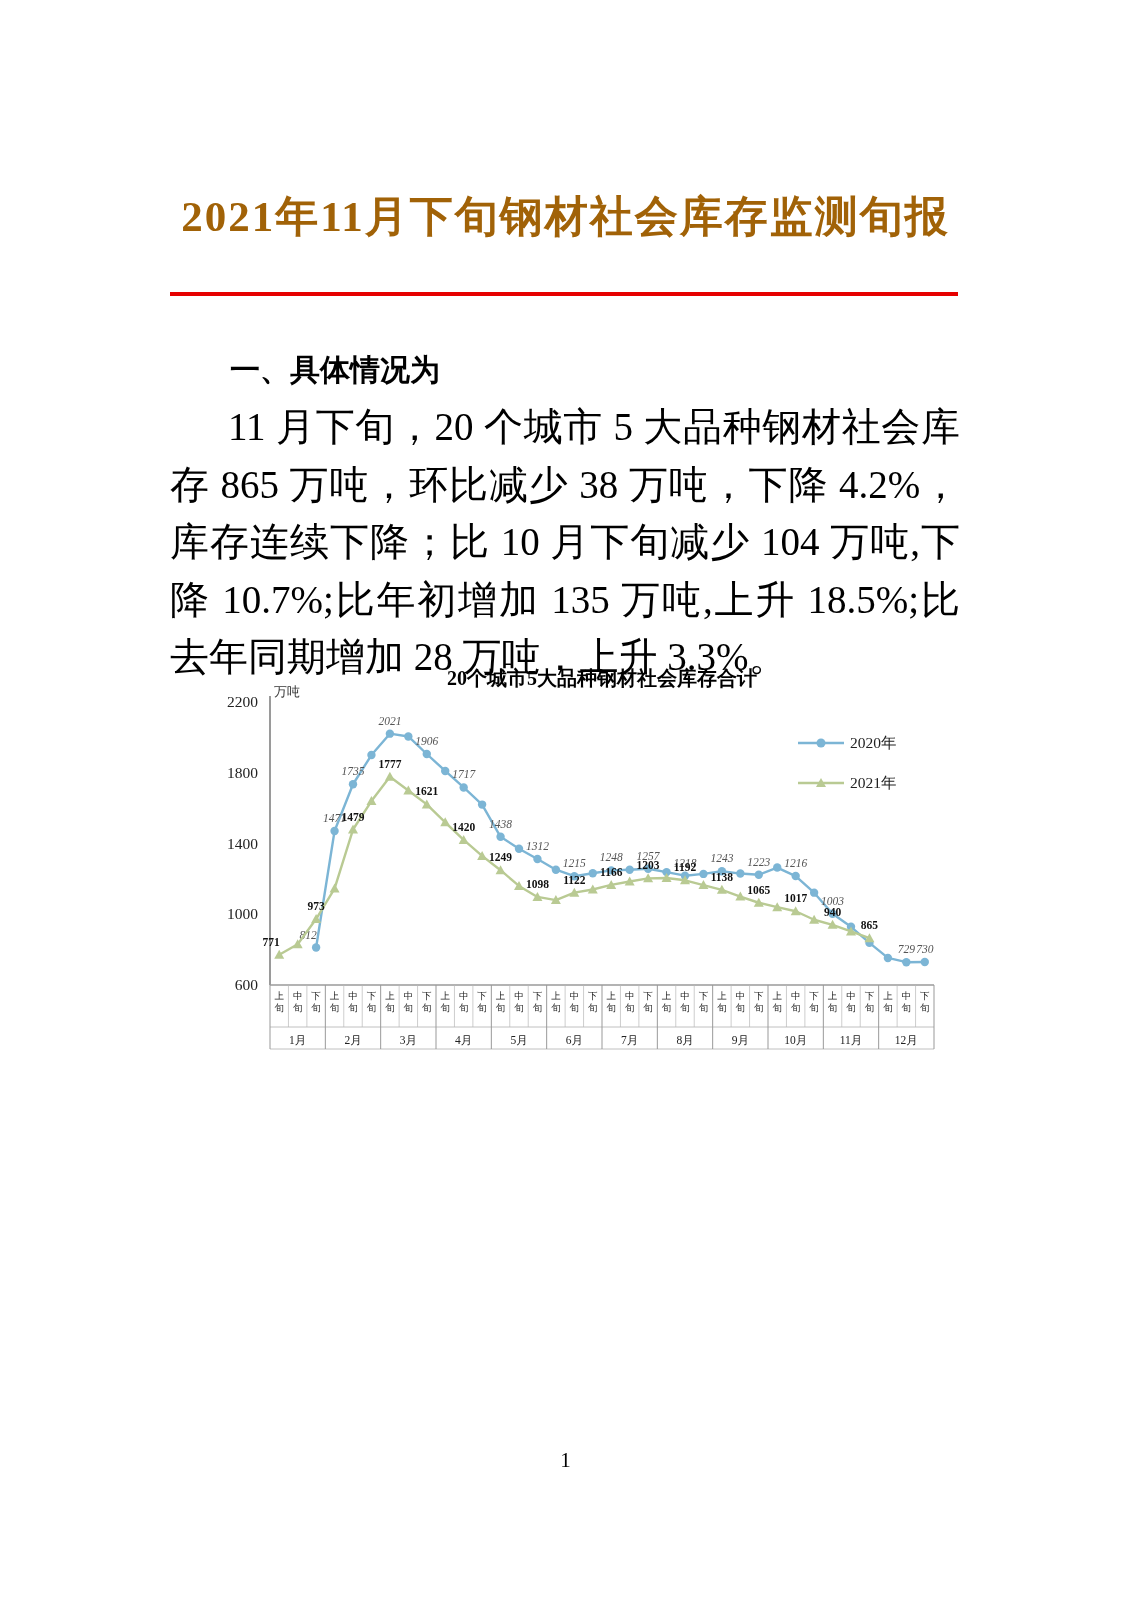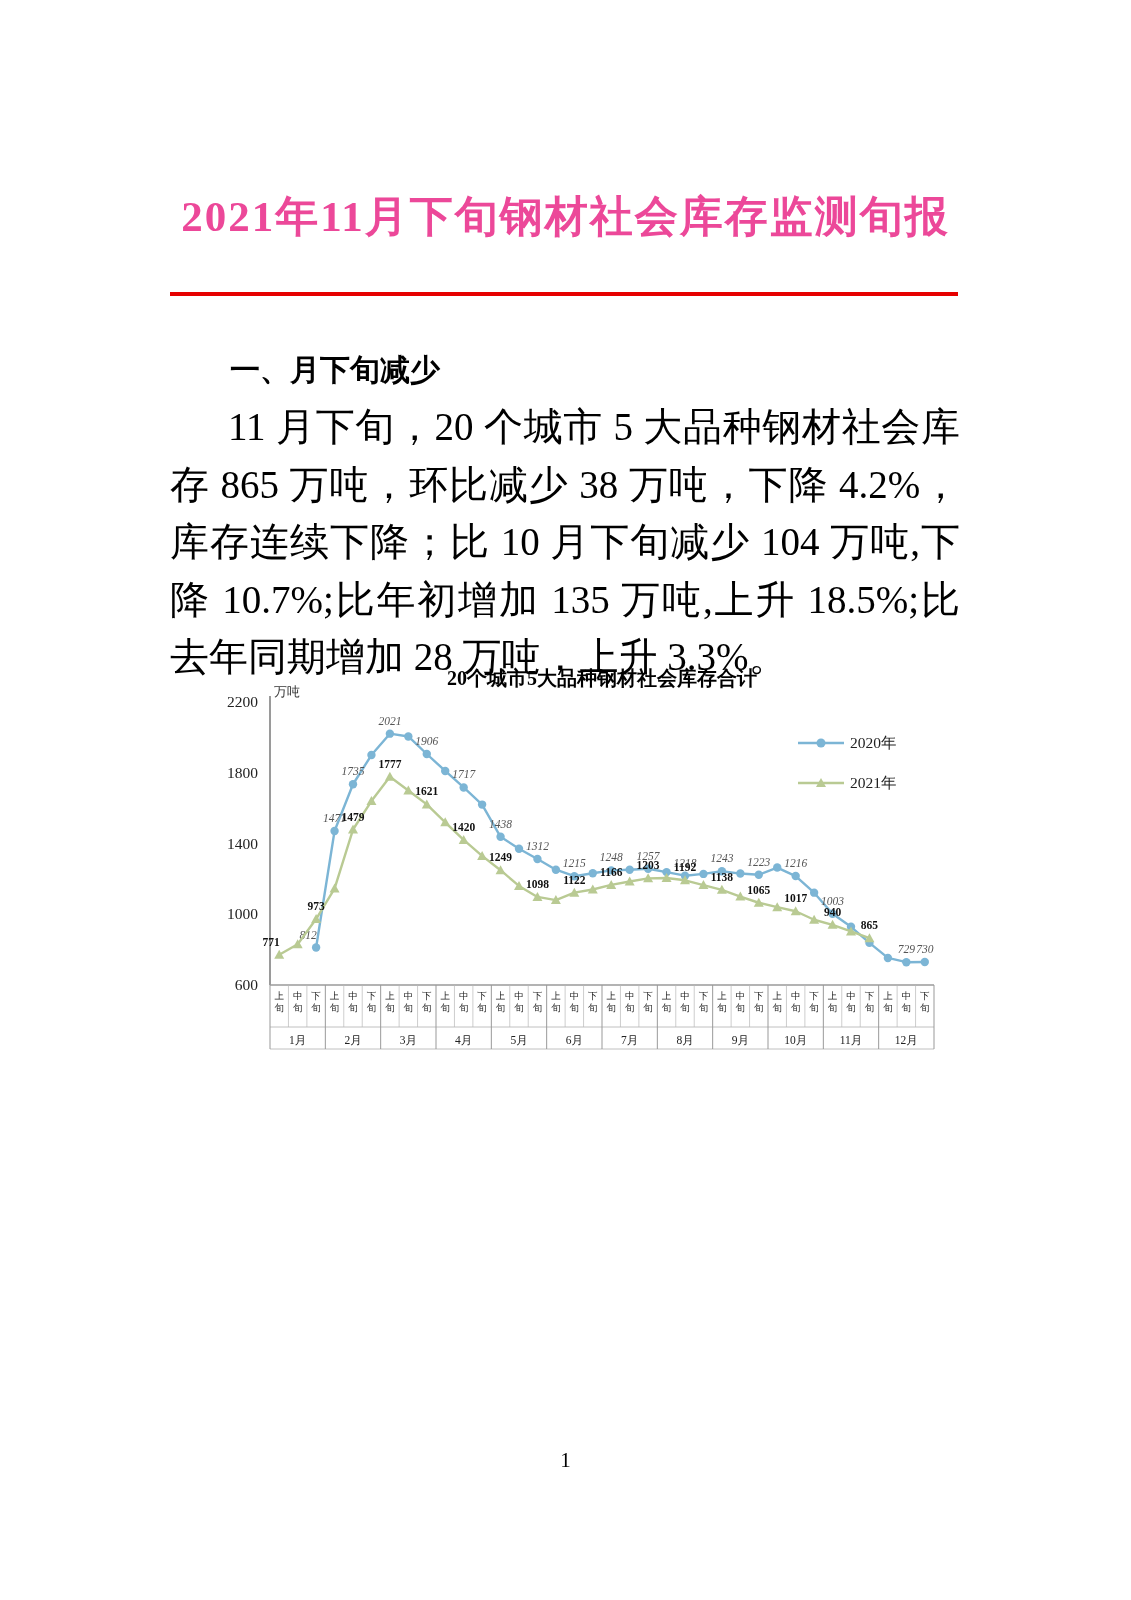--- a/index.html
+++ b/index.html
@@ -4,21 +4,21 @@
 <style>
   html,body{margin:0;padding:0;background:#888;}
   .page{
     position:relative;width:1131px;height:1600px;background:#ffffff;
     margin:0 auto;overflow:hidden;
     font-family:"Liberation Serif","DejaVu Serif",serif;color:#000;
   }
   .doc-title{
     position:absolute;top:188px;left:85px;width:961px;
     text-align:center;font-size:43px;font-weight:bold;
-    letter-spacing:2px;color:#ec4899;white-space:nowrap;
+    letter-spacing:2px;color:#a16207;white-space:nowrap;
   }
   .title-rule{
     position:absolute;top:292px;left:170px;width:788px;height:4px;
     background:#e60000;
   }
   .sec-heading{
     position:absolute;top:350px;left:170px;width:788px;
     font-size:30px;font-weight:bold;text-indent:60px;
   }
   .body-para{
@@ -36,21 +36,21 @@
   svg text{font-family:"Liberation Serif","DejaVu Serif",serif;}
 </style>
 </head>
 <body>
 
 <div class="page">
 
   <div class="doc-title">2021年11月下旬钢材社会库存监测旬报</div>
   <div class="title-rule"></div>
 
-  <div class="sec-heading">一、月下旬减少</div>
+  <div class="sec-heading">一、具体情况为</div>
 
   <div class="body-para para-1">11 月下旬，20 个城市 5 大品种钢材社会库存 865 万吨，环比减少 38 万吨，下降 4.2%，库存连续下降；比 10 月下旬减少 104 万吨,下降 10.7%;比年初增加 135 万吨,上升 18.5%;比去年同期增加 28 万吨，上升 3.3%。</div>
 
   <div class="chart-wrap"><svg viewBox="0 0 764 410" width="764" height="410">
         <text x="416" y="37" text-anchor="middle" font-size="20" font-weight="bold" fill="#000">20个城市5大品种钢材社会库存合计</text>
         <text x="88" y="48" font-size="13" fill="#333">万吨</text>
         <line x1="84" y1="48" x2="84" y2="337" stroke="#9a9a9a" stroke-width="2"></line>
         <text x="72" y="342" text-anchor="end" font-size="15.5" fill="#222">600</text>
         <text x="72" y="271.25" text-anchor="end" font-size="15.5" fill="#222">1000</text>
         <text x="72" y="200.5" text-anchor="end" font-size="15.5" fill="#222">1400</text>

